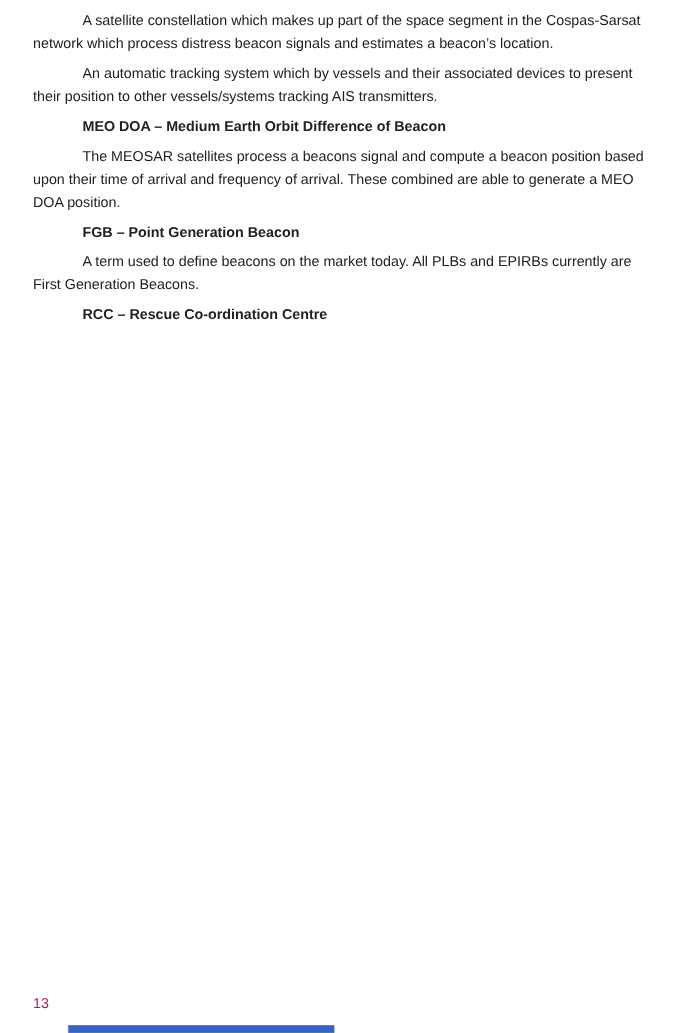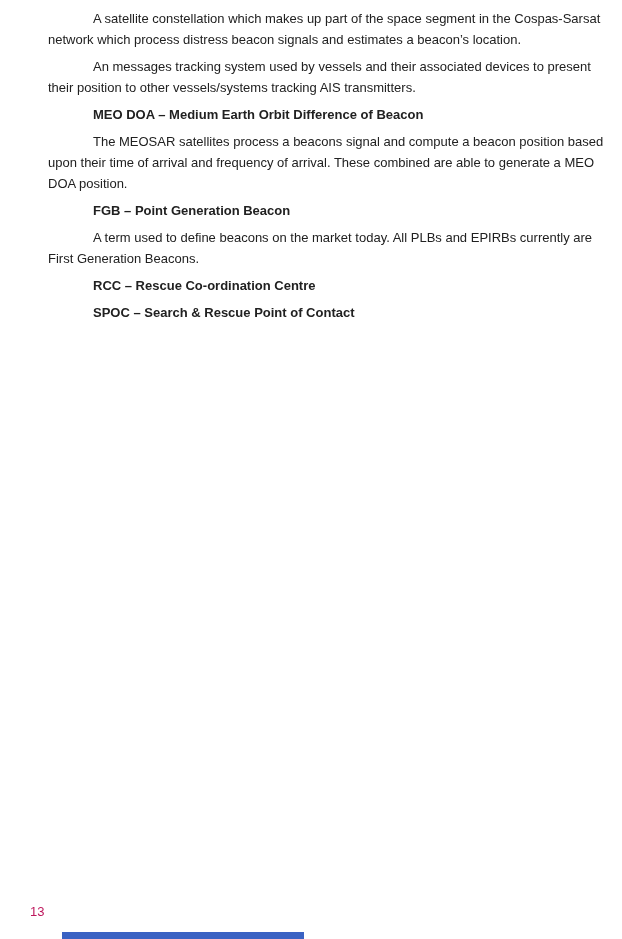--- a/index.html
+++ b/index.html
@@ -11,21 +11,21 @@
     height: 939px;
     background: #ffffff;
     font-family: "Liberation Sans", "DejaVu Sans", sans-serif;
     color: #212121;
     position: relative;
     overflow: hidden;
   }
   .page-body {
     position: absolute;
     top: 8px;
-    left: 48px;
+    left: 30px;
     width: 565px;
     font-size: 13px;
     line-height: 21px;
   }
   .para {
     margin: 0 0 6px 0;
     text-indent: 45px;
     text-align: left;
   }
   .heading {
@@ -51,29 +51,28 @@
     background: #3a62c3;
   }
 </style>
 </head>
 <body>
 
 <div class="page-body">
 
   <p class="para">A satellite constellation which makes up part of the space segment in the Cospas-Sarsat network which process distress beacon signals and estimates a beacon’s location.</p>
 
-  <p class="para">An messages tracking system used by vessels and their associated devices to present their position to other vessels/systems tracking AIS transmitters.</p>
+  <p class="para">An automatic tracking system which by vessels and their associated devices to present their position to other vessels/systems tracking AIS transmitters.</p>
 
   <h3 class="heading">MEO DOA – Medium Earth Orbit Difference of Beacon</h3>
   <p class="para">The MEOSAR satellites process a beacons signal and compute a beacon position based upon their time of arrival and frequency of arrival. These combined are able to generate a MEO DOA position.</p>
 
   <h3 class="heading">FGB – Point Generation Beacon</h3>
   <p class="para">A term used to define beacons on the market today. All PLBs and EPIRBs currently are First Generation Beacons.</p>
 
   <h3 class="heading">RCC – Rescue Co-ordination Centre</h3>
 
-  <h3 class="heading">SPOC – Search &amp; Rescue Point of Contact</h3>
 
 </div>
 
 <div class="page-number">13</div>
 
 <div class="bottom-accent-bar"></div>
 
 </body></html>

